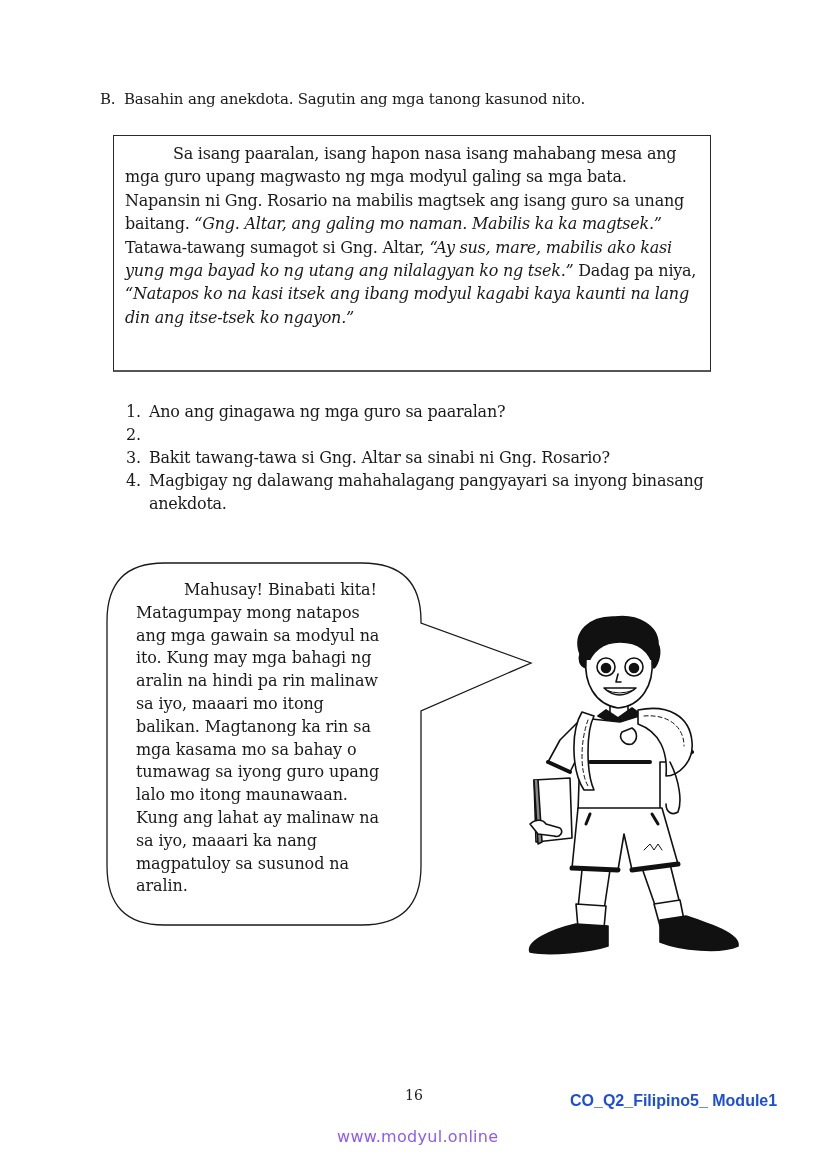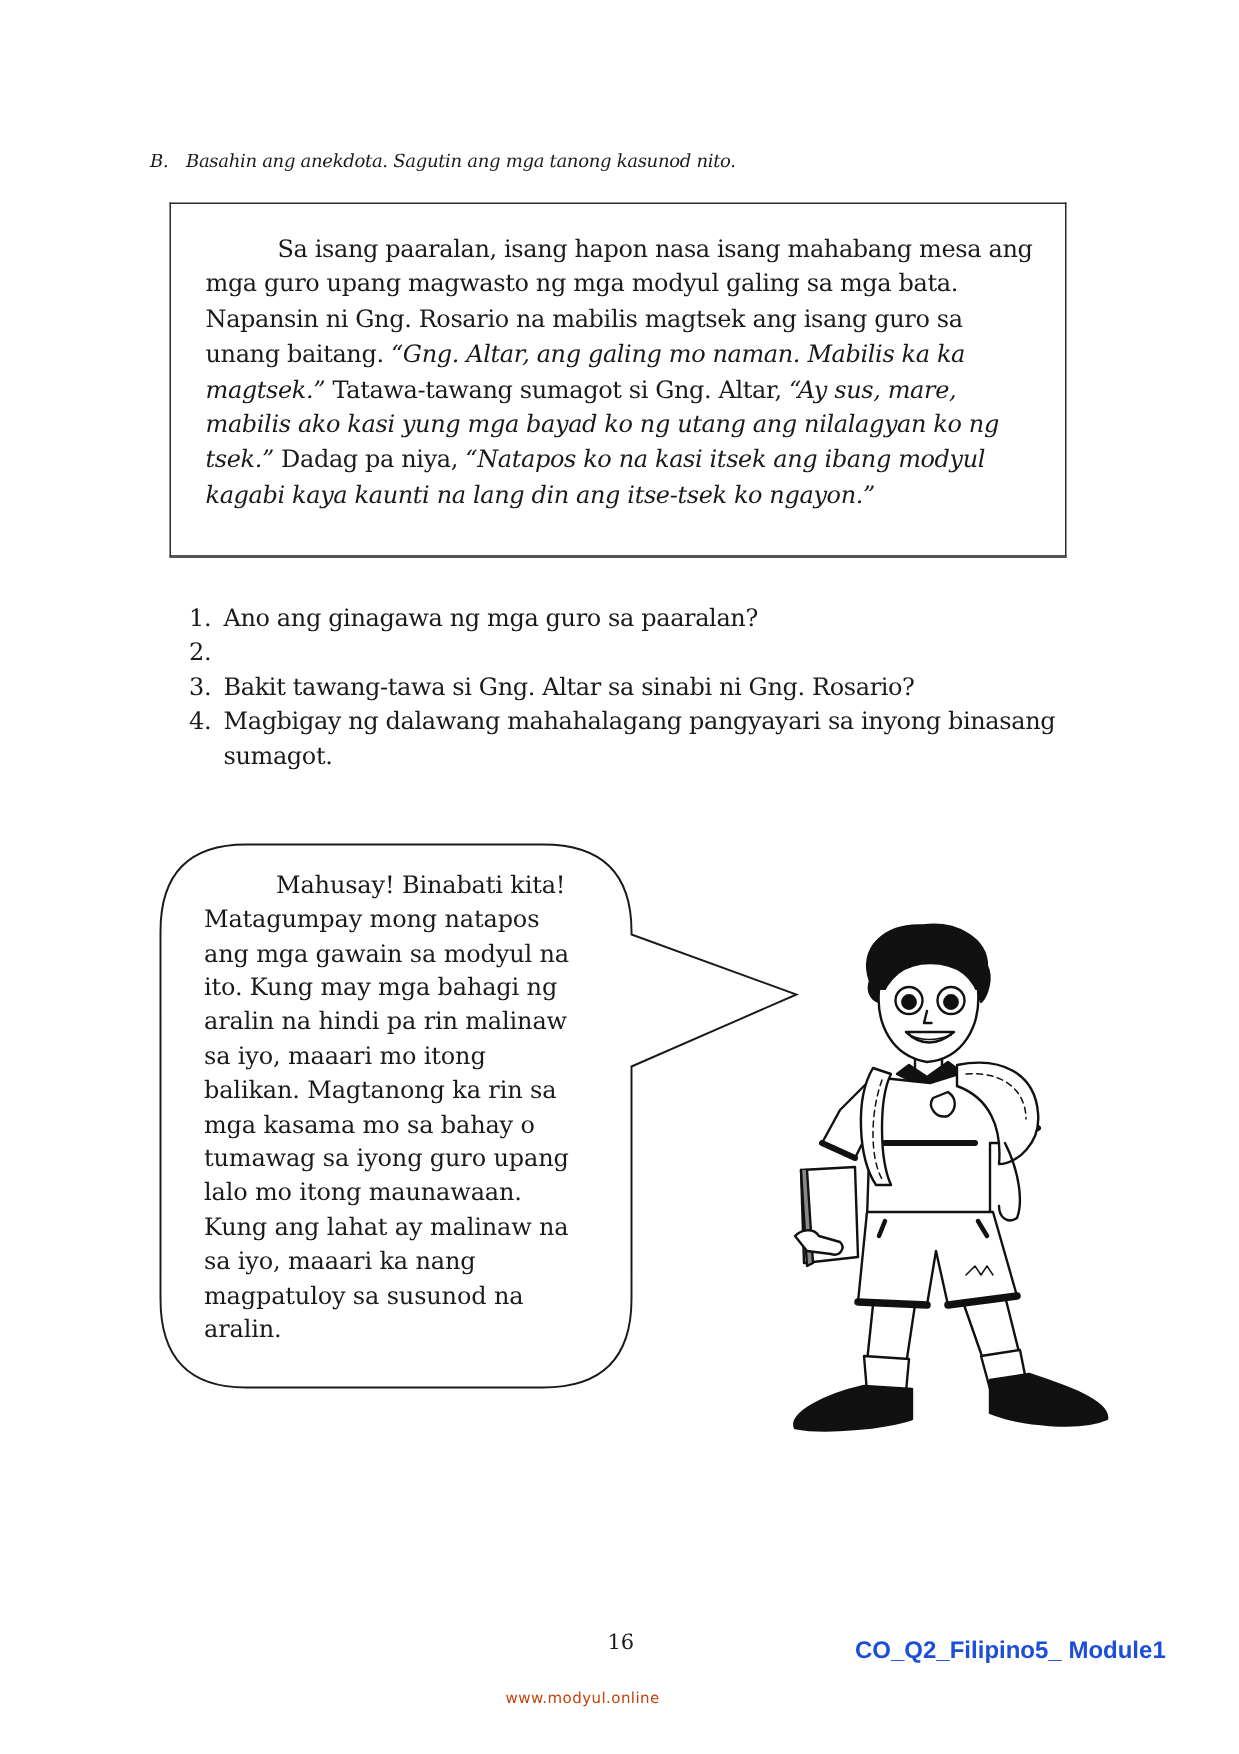--- a/index.html
+++ b/index.html
@@ -1,37 +1,37 @@
 <!DOCTYPE html>
 <html><head>
 <meta charset="utf-8">
 <style>
   html, body { margin:0; padding:0; background:#ffffff; }
   body { width:826px; height:1169px; position:relative; overflow:hidden;
          font-family:"DejaVu Serif", "Liberation Serif", serif; color:#1a1a1a; }
-  .instr { position:absolute; left:100px; top:100px; font-size:12px; letter-spacing:-0.2px;font-style:italic; }
+  .instr { position:absolute; left:100px; top:90px; font-size:15px; letter-spacing:-0.2px; }
   .instr .lbl { display:inline-block; width:24px; }
   .box { position:absolute; left:113px; top:135px; width:598px; height:237px;
          border:1px solid #2a2a2a; border-bottom:2px solid #555; box-sizing:border-box; }
   .story { position:absolute; left:11px; top:6px; width:580px; font-size:16px; line-height:23.4px; letter-spacing:-0.25px; }
-  .story p { margin:12px; text-indent:48px; }
+  .story p { margin:0; text-indent:48px; }
   .story i { font-style:italic; }
   .attrib { position:absolute; right:9px; top:206px; font-size:13px; font-style:italic; }
   .attrib .dash { font-style:normal; margin-right:18px; }
   .questions { position:absolute; left:126px; top:400px; width:600px; font-size:16px; line-height:23px; letter-spacing:-0.25px; margin:0; padding:0; list-style:none; }
   .questions li { display:flex; }
   .questions .num { width:23px; flex:none; }
   .bubble { position:absolute; left:104px; top:561px; width:440px; height:366px; }
   .bubble svg { position:absolute; left:0; top:0; }
   .bubble-text { position:absolute; left:32px; top:18px; width:250px; font-size:16px; line-height:22.8px; letter-spacing:-0.1px; }
   .bubble-text p { margin:0; text-indent:48px; }
   .boy { position:absolute; left:520px; top:612px; width:230px; height:345px; }
   .page-num { position:absolute; left:405px; top:1087px; font-size:14px; }
   .module { position:absolute; left:570px; top:1092px; font-family:Liberation Sans, sans-serif; font-weight:bold; font-size:16px; color:#1d4ed8; }
-  .watermark { position:absolute; left:337px; top:1127px; font-family:"DejaVu Sans", sans-serif; font-size:10px; color:#c2410c; letter-spacing:0.3px; }
+  .watermark { position:absolute; left:337px; top:1127px; font-family:"DejaVu Sans", sans-serif; font-size:16px; color:#8b5cf6; letter-spacing:0.3px; }
 </style>
 </head>
 <body>
 
 <div class="instr">
   <span class="lbl">B.</span><span>Basahin ang anekdota. Sagutin ang mga tanong kasunod nito.</span>
 </div>
 
 <div class="box">
   <div class="story">
@@ -48,21 +48,21 @@
     </li>
   <li>
       <span class="num">2.</span>
     </li>
   <li>
       <span class="num">3.</span>
       <span>Bakit tawang-tawa si Gng. Altar sa sinabi ni Gng. Rosario?</span>
     </li>
   <li>
       <span class="num">4.</span>
-      <span>Magbigay ng dalawang mahahalagang pangyayari sa inyong binasang sumagot.</span>
+      <span>Magbigay ng dalawang mahahalagang pangyayari sa inyong binasang anekdota.</span>
     </li>
 </ol>
 
 <div class="bubble">
   <svg width="440" height="366" viewBox="0 0 440 366">
     <path d="M 60 2 L 258 2 Q 317 2 317 60 L 317 62 L 427 102 L 317 150 L 317 305 Q 317 364 258 364 L 60 364 Q 3 364 3 305 L 3 60 Q 3 2 60 2 Z" fill="#ffffff" stroke="#1a1a1a" stroke-width="1.3"></path>
   </svg>
   <div class="bubble-text">
     <p>Mahusay! Binabati kita! Matagumpay mong natapos ang mga gawain sa modyul na ito. Kung may mga bahagi ng aralin na hindi pa rin malinaw sa iyo, maaari mo itong balikan. Magtanong ka rin sa mga kasama mo sa bahay o tumawag sa iyong guro upang lalo mo itong maunawaan. Kung ang lahat ay malinaw na sa iyo, maaari ka nang magpatuloy sa susunod na aralin.</p>
   </div>

